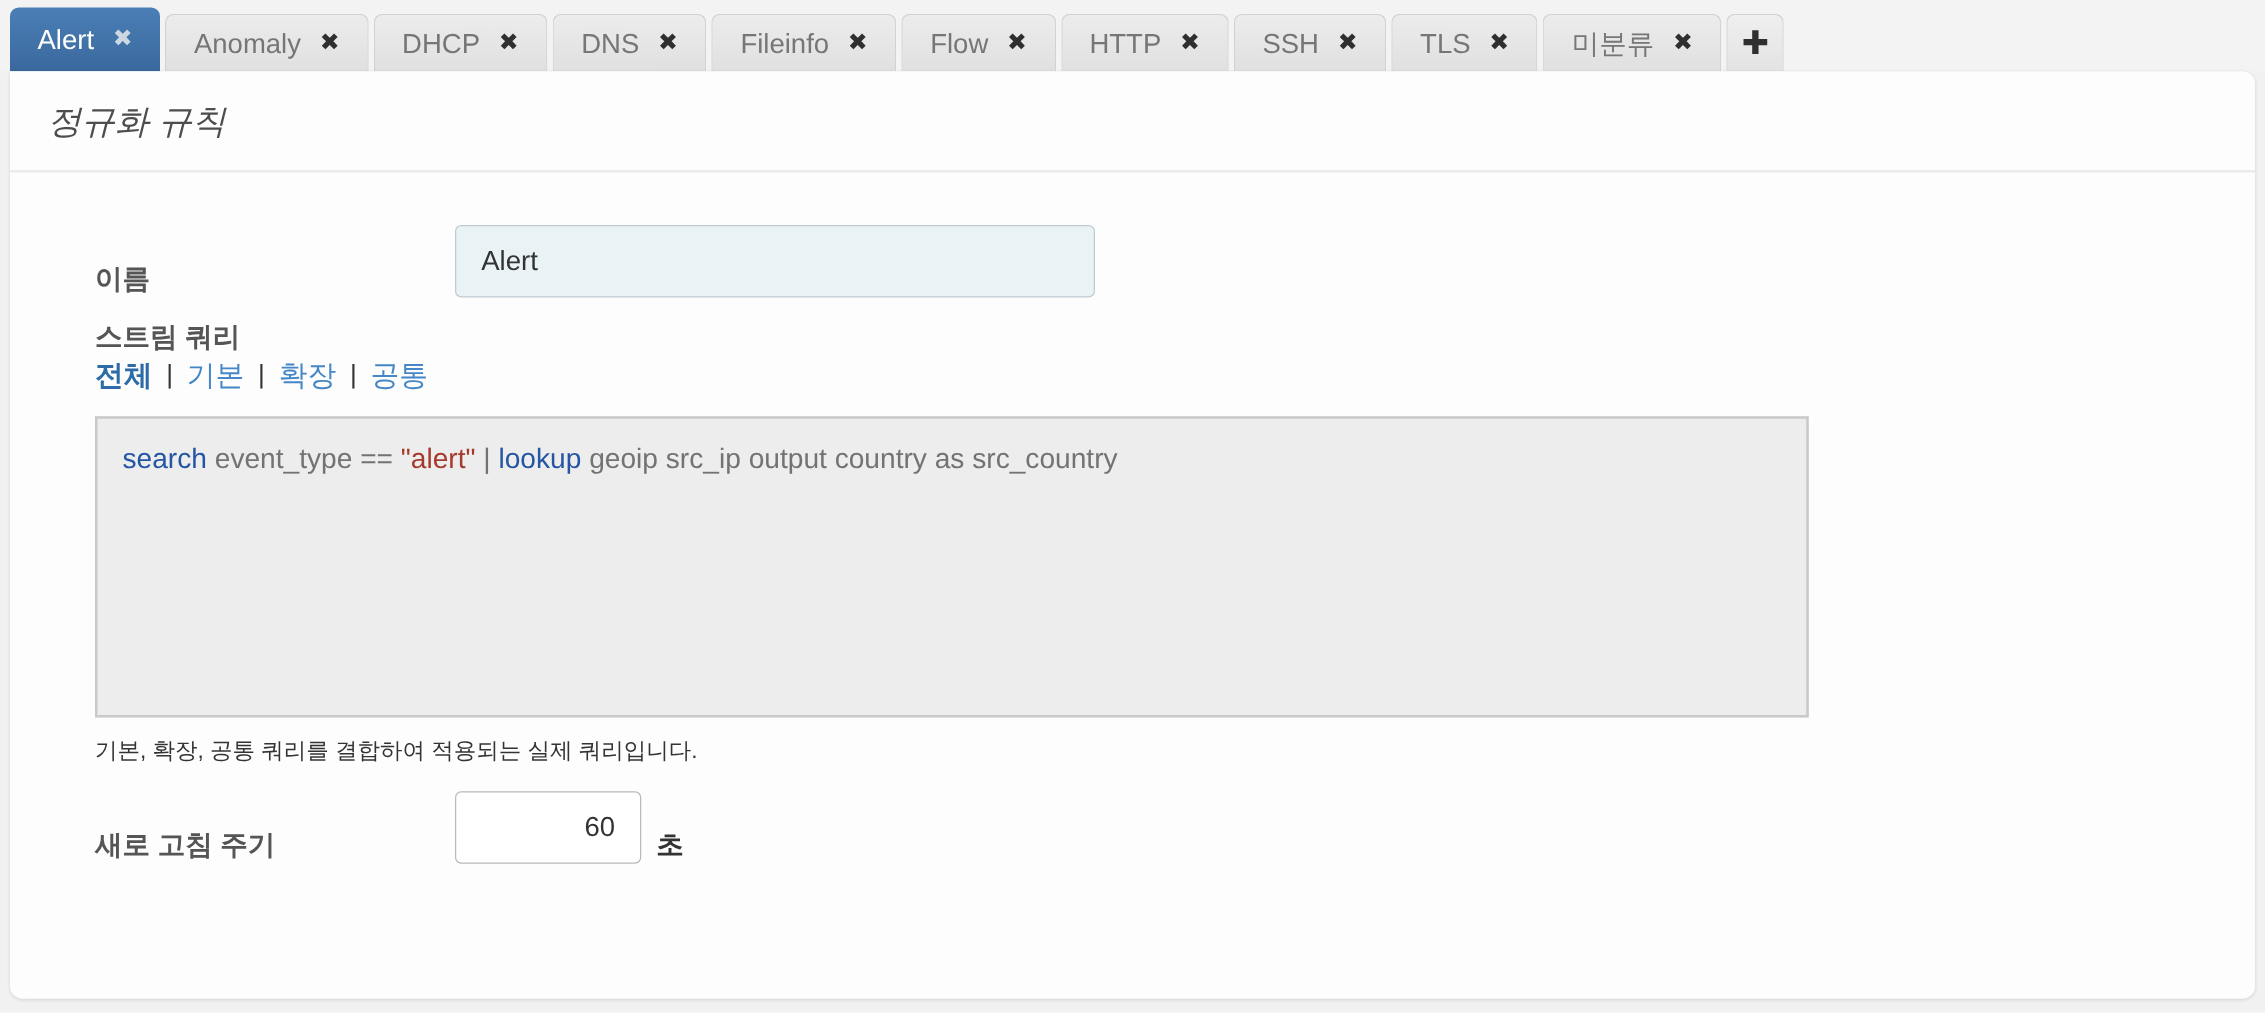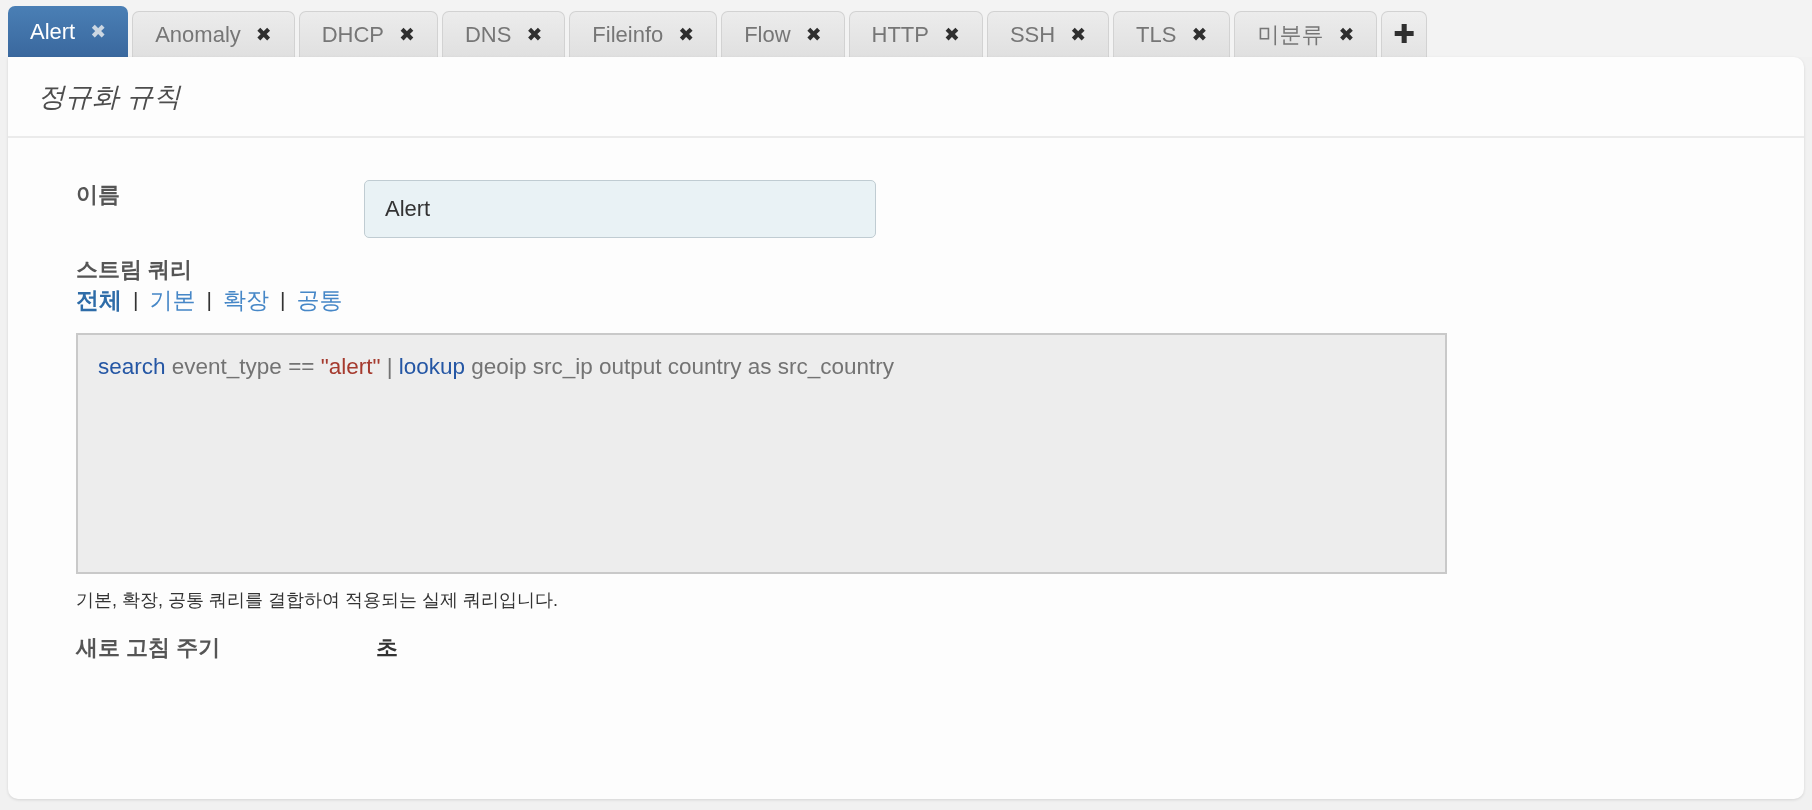--- a/index.html
+++ b/index.html
@@ -69,21 +69,21 @@
     padding:0 30px;
     display:flex;
     align-items:center;
     border-bottom:2px solid #ebebeb;
     font-style:italic;
   }
   .panel-title { font-size:27px; color:#4d4d4d; font-weight:400; }
 
   
   .form { padding:42px 0 0 68px; }
-  .frow { display:flex; align-items:flex-start; }
+  .frow { display:flex; align-items:flex-end; }
   .frow.top { align-items:flex-start;flex-direction:column; }
   .flabel {
     width:288px;
     font-size:22px;
     font-weight:700;
     color:#555;
     flex:none;
   }
   .row-name { margin-bottom:17px; }
   .row-schema { margin-bottom:31px; }
@@ -231,18 +231,19 @@
             </div>
           <div class="query-editor">
               <div class="q-line"><span class="tok-kw">search</span><span class="tok-p"> event_type == </span><span class="tok-str">"alert"</span><span class="tok-p"> | </span><span class="tok-kw">lookup</span><span class="tok-p"> geoip src_ip output country as src_country</span></div>
             </div>
           <div class="query-help">기본, 확장, 공통 쿼리를 결합하여 적용되는 실제 쿼리입니다.</div>
         </div>
       </div>
 
       <div class="frow row-refresh">
         <div class="flabel">새로 고침 주기</div>
+        <input class="num-input" type="text" value="60" style="">
         <span class="unit">초</span>
       </div>
 
     </div>
   </div>
 </div>
 
 </body></html>

